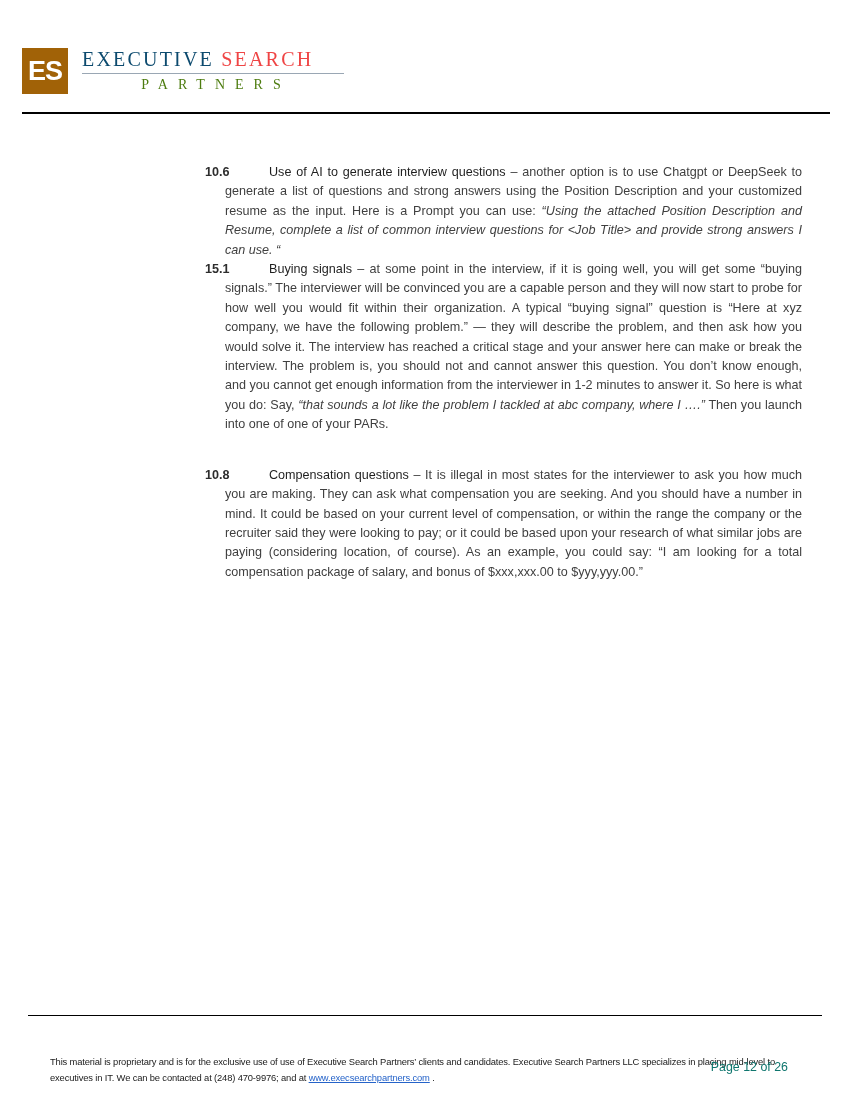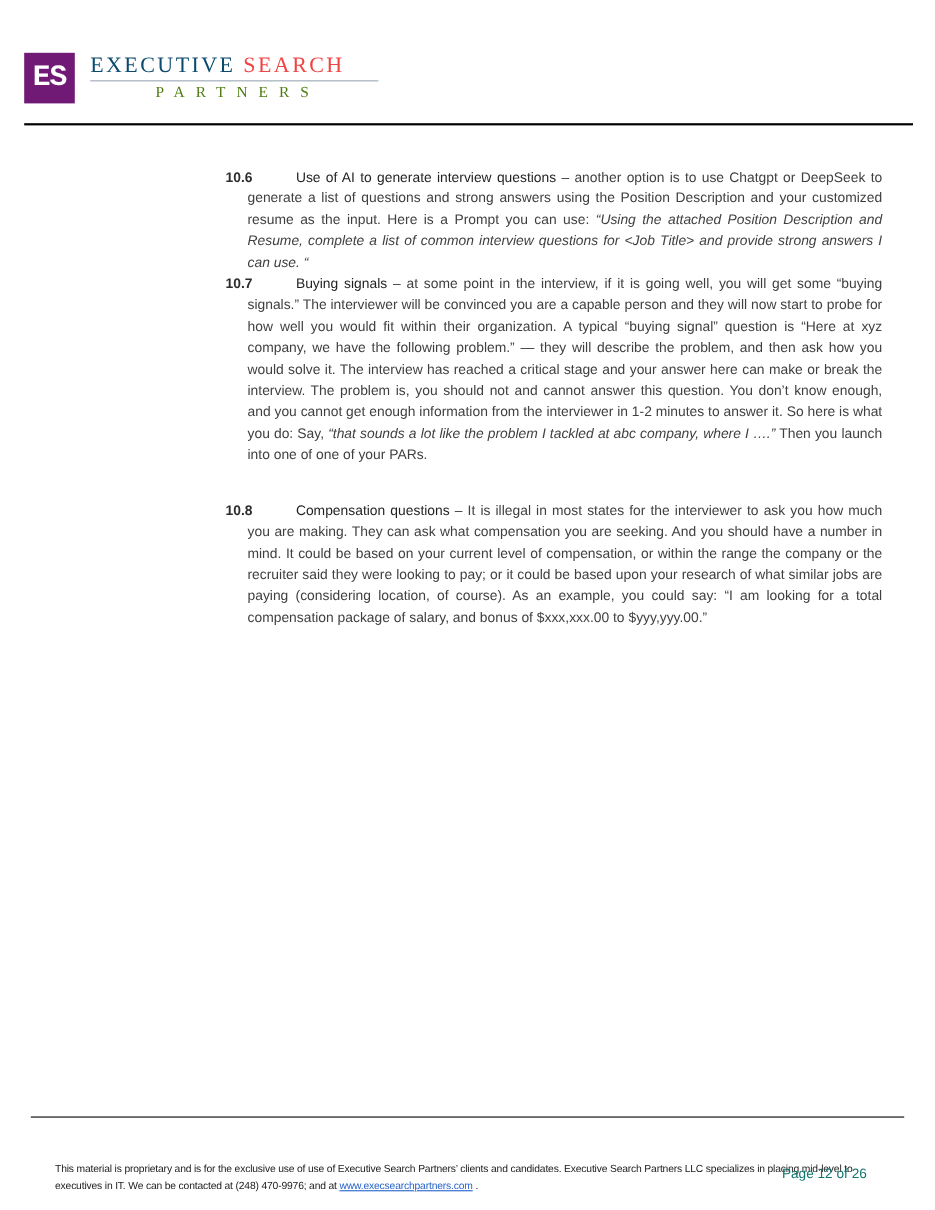--- a/index.html
+++ b/index.html
@@ -26,23 +26,23 @@
   .logo-block {
     position: absolute;
     left: 22px;
     top: 48px;
     display: flex;
     align-items: flex-start;
   }
   .logo-mark {
     width: 46px;
     height: 46px;
-    background: #701a75;
+    background: #a16207;
     color: #ffffff;
-    font-family: Liberation Mono, monospace;
+    font-family: Liberation Sans, sans-serif;
     font-weight: 700;
     font-size: 27px;
     letter-spacing: -1px;
     display: flex;
     align-items: center;
     justify-content: center;
     line-height: 1;
   }
   .logo-words {
     margin-left: 14px;
@@ -90,21 +90,21 @@
     top: 112px;
     width: 808px;
     height: 0;
     border-top: 2px solid #000000;
   }
 
   
   .content {
     position: absolute;
     left: 205px;
-    top: 152px;
+    top: 163px;
     width: 597px;
   }
   .para {
     position: relative;
     padding-left: 20px;
     text-align: justify;
     text-justify: inter-word;
     font-size: 12.6px;
     line-height: 19.4px;
     color: #3f3f3f;
@@ -194,21 +194,21 @@
 </div>
 
 <div class="content">
 
   <p class="para">
     <span class="num">10.6</span>
     <span class="lead-gap"></span><b>Use of AI to generate interview questions</b><span> – another option is to use Chatgpt or DeepSeek to generate a list of questions and strong answers using the Position Description and your customized resume as the input.  Here is a Prompt you can use:  </span><i>“Using the attached Position Description and Resume, complete a list of common interview questions for &lt;Job Title&gt; and provide strong answers I can use. “</i><span></span>
   </p>
 
   <p class="para">
-    <span class="num">10.7</span>
+    <span class="num">15.1</span>
     <span class="lead-gap"></span><b>Buying signals</b><span> – at some point in the interview, if it is going well, you will get some “buying signals.” The interviewer will be convinced you are a capable person and they will now start to probe for how well you would fit within their organization. A typical “buying signal” question is “Here at xyz company, we have the following problem.” — they will describe the problem, and then ask how you would solve it. The interview has reached a critical stage and your answer here can make or break the interview. The problem is, you should not and cannot answer this question. You don’t know enough, and you cannot get enough information from the interviewer in 1-2 minutes to answer it. So here is what you do: Say, </span><i>“that sounds a lot like the problem I tackled at abc company, where I ….”</i><span> Then you launch into one of one of your PARs.</span>
   </p>
 
   <p class="para spaced-before">
     <span class="num">10.8</span>
     <span class="lead-gap"></span><b>Compensation questions</b><span> – It is illegal in most states for the interviewer to ask you how much you are making.  They can ask what compensation you are seeking.   And you should have a number in mind.  It could be based on your current level of compensation, or within the range the company or the recruiter said they were looking to pay; or it could be based upon your research of what similar jobs are paying (considering location, of course).  As an example, you could say: “I am looking for a total compensation package of salary, and bonus of $xxx,xxx.00 to $yyy,yyy.00.”</span><i></i><span></span>
   </p>
 
 </div>
 

